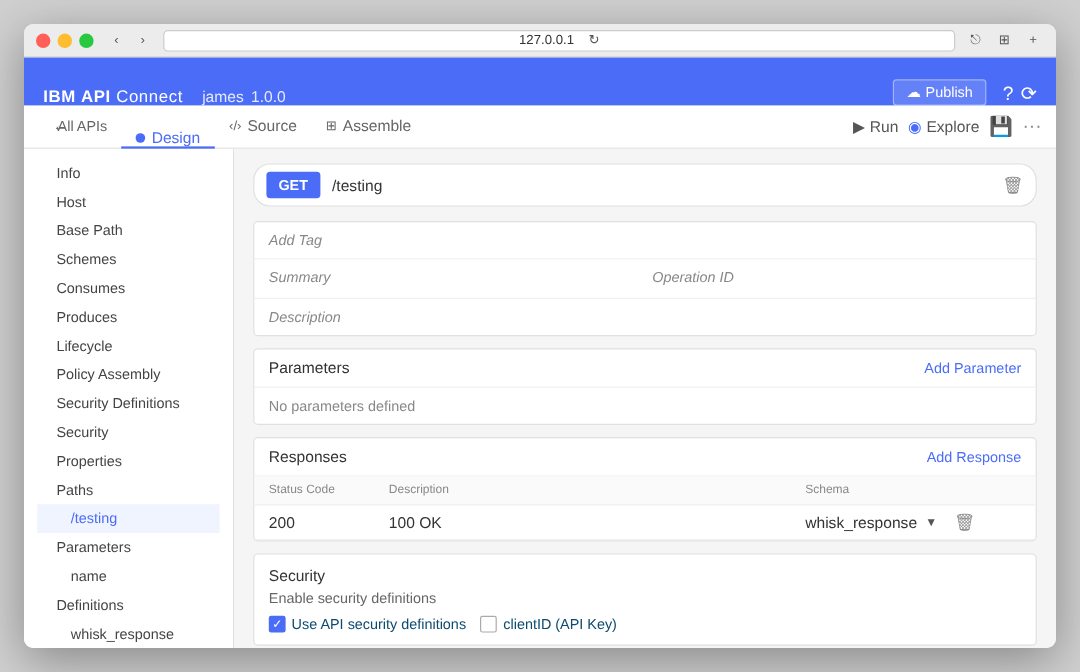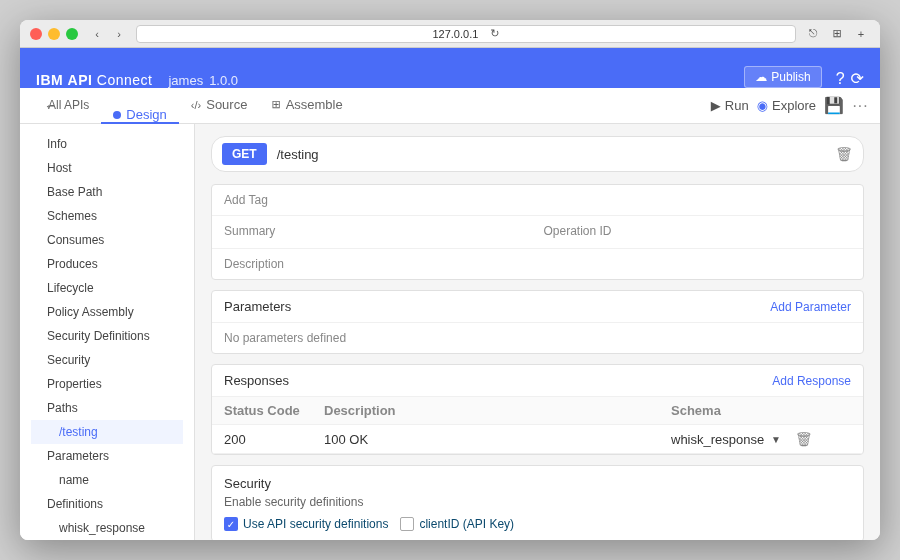--- a/index.html
+++ b/index.html
@@ -151,20 +151,21 @@
       border: 1px solid #e0e0e0;
       border-radius: 4px;
       margin-bottom: 10px;
       overflow: hidden;
     }
     .form-field {
       padding: 8px 12px;
       border-bottom: 1px solid #f0f0f0;
       display: flex;
       align-items: flex-start;
+      font-style: italic;
     }
     .form-field:last-child { border-bottom: none; }
     .field-label { font-size: 12px; color: #888; min-width: 120px; }
     .field-half { flex: 1; }
     .field-half .field-label { display: block; font-size: 12px; color: #888; margin-bottom: 2px; }
 
     .section-header {
       display: flex;
       align-items: center;
       justify-content: space-between;
@@ -175,21 +176,21 @@
     .section-link { font-size: 12px; color: #4a6cf7; cursor: pointer; text-decoration: none; }
 
     .no-params { font-size: 12px; color: #888; padding: 8px 12px; }
 
     .table-header {
       display: flex;
       padding: 6px 12px;
       border-bottom: 1px solid #f0f0f0;
       background: #fafafa;
     }
-    .table-header .col { font-size: 13px; color: #888; font-weight: 700; }
+    .table-header .col { font-size: 10px; color: #888; font-weight: 400; }
     .col-status { width: 100px; }
     .col-desc { flex: 1; }
     .col-schema { width: 180px; display: flex; align-items: center; }
 
     .table-row-data {
       display: flex;
       align-items: center;
       padding: 6px 12px;
       border-bottom: 1px solid #f0f0f0;
     }

